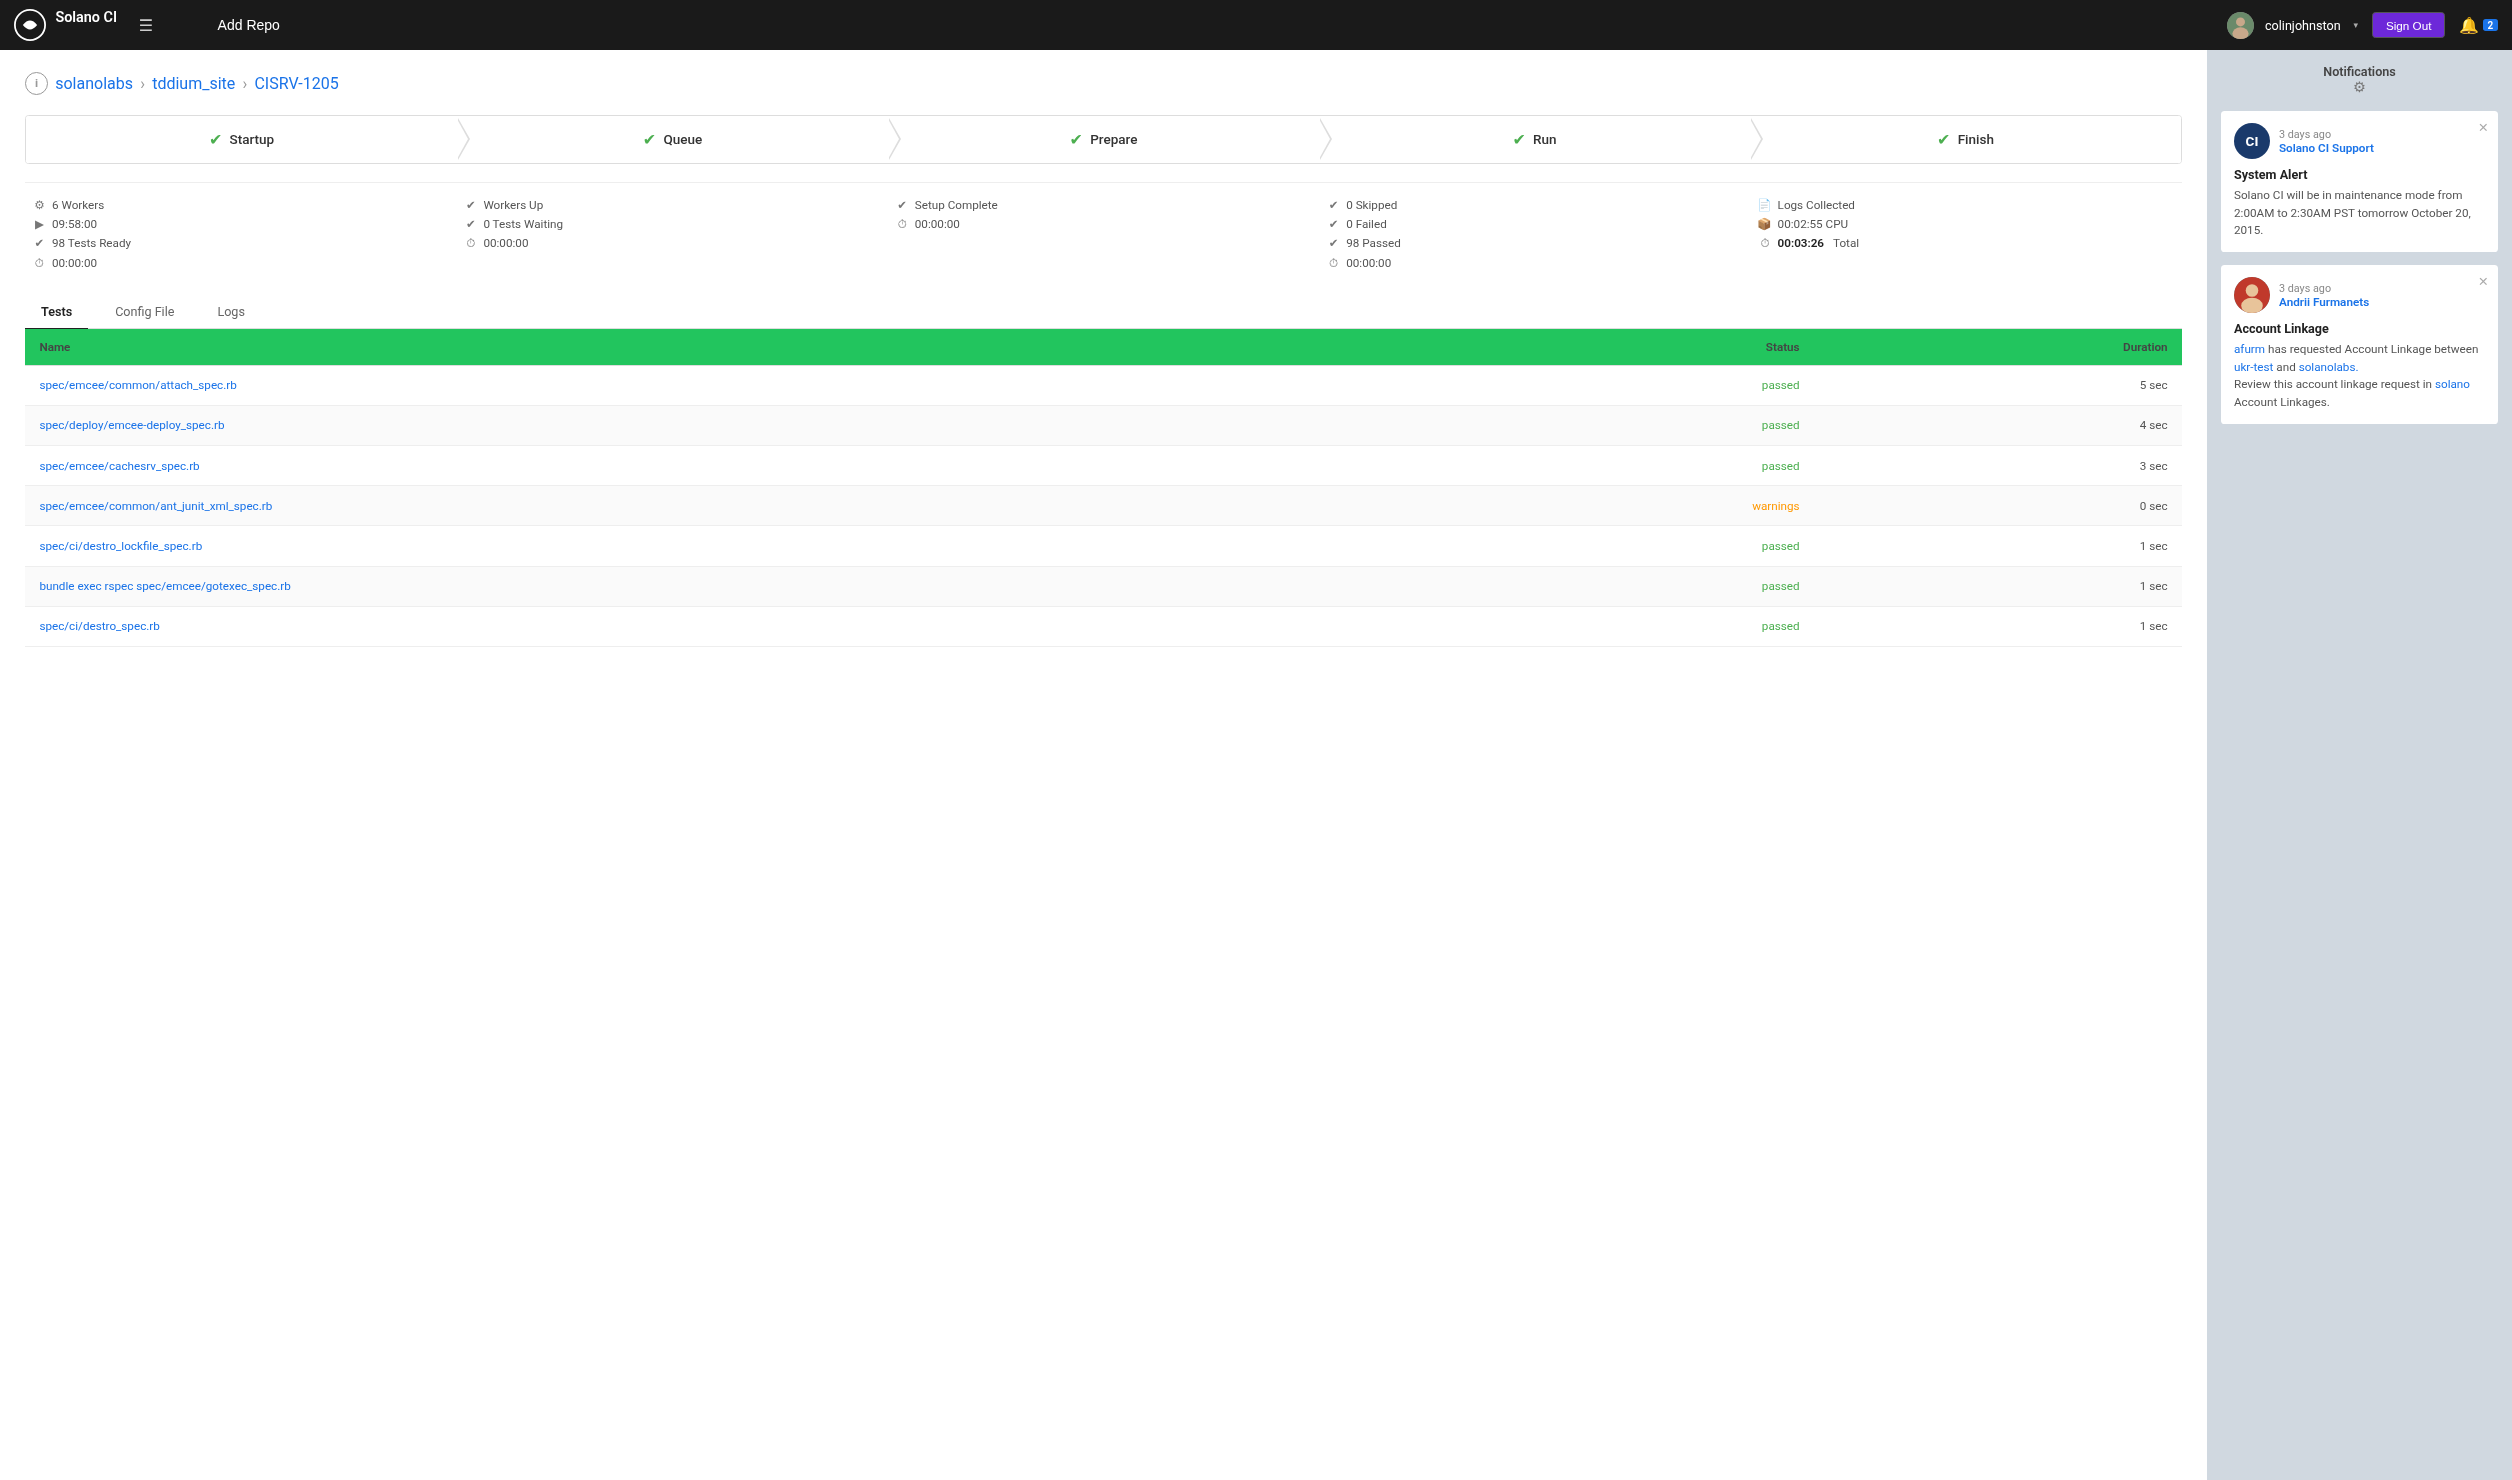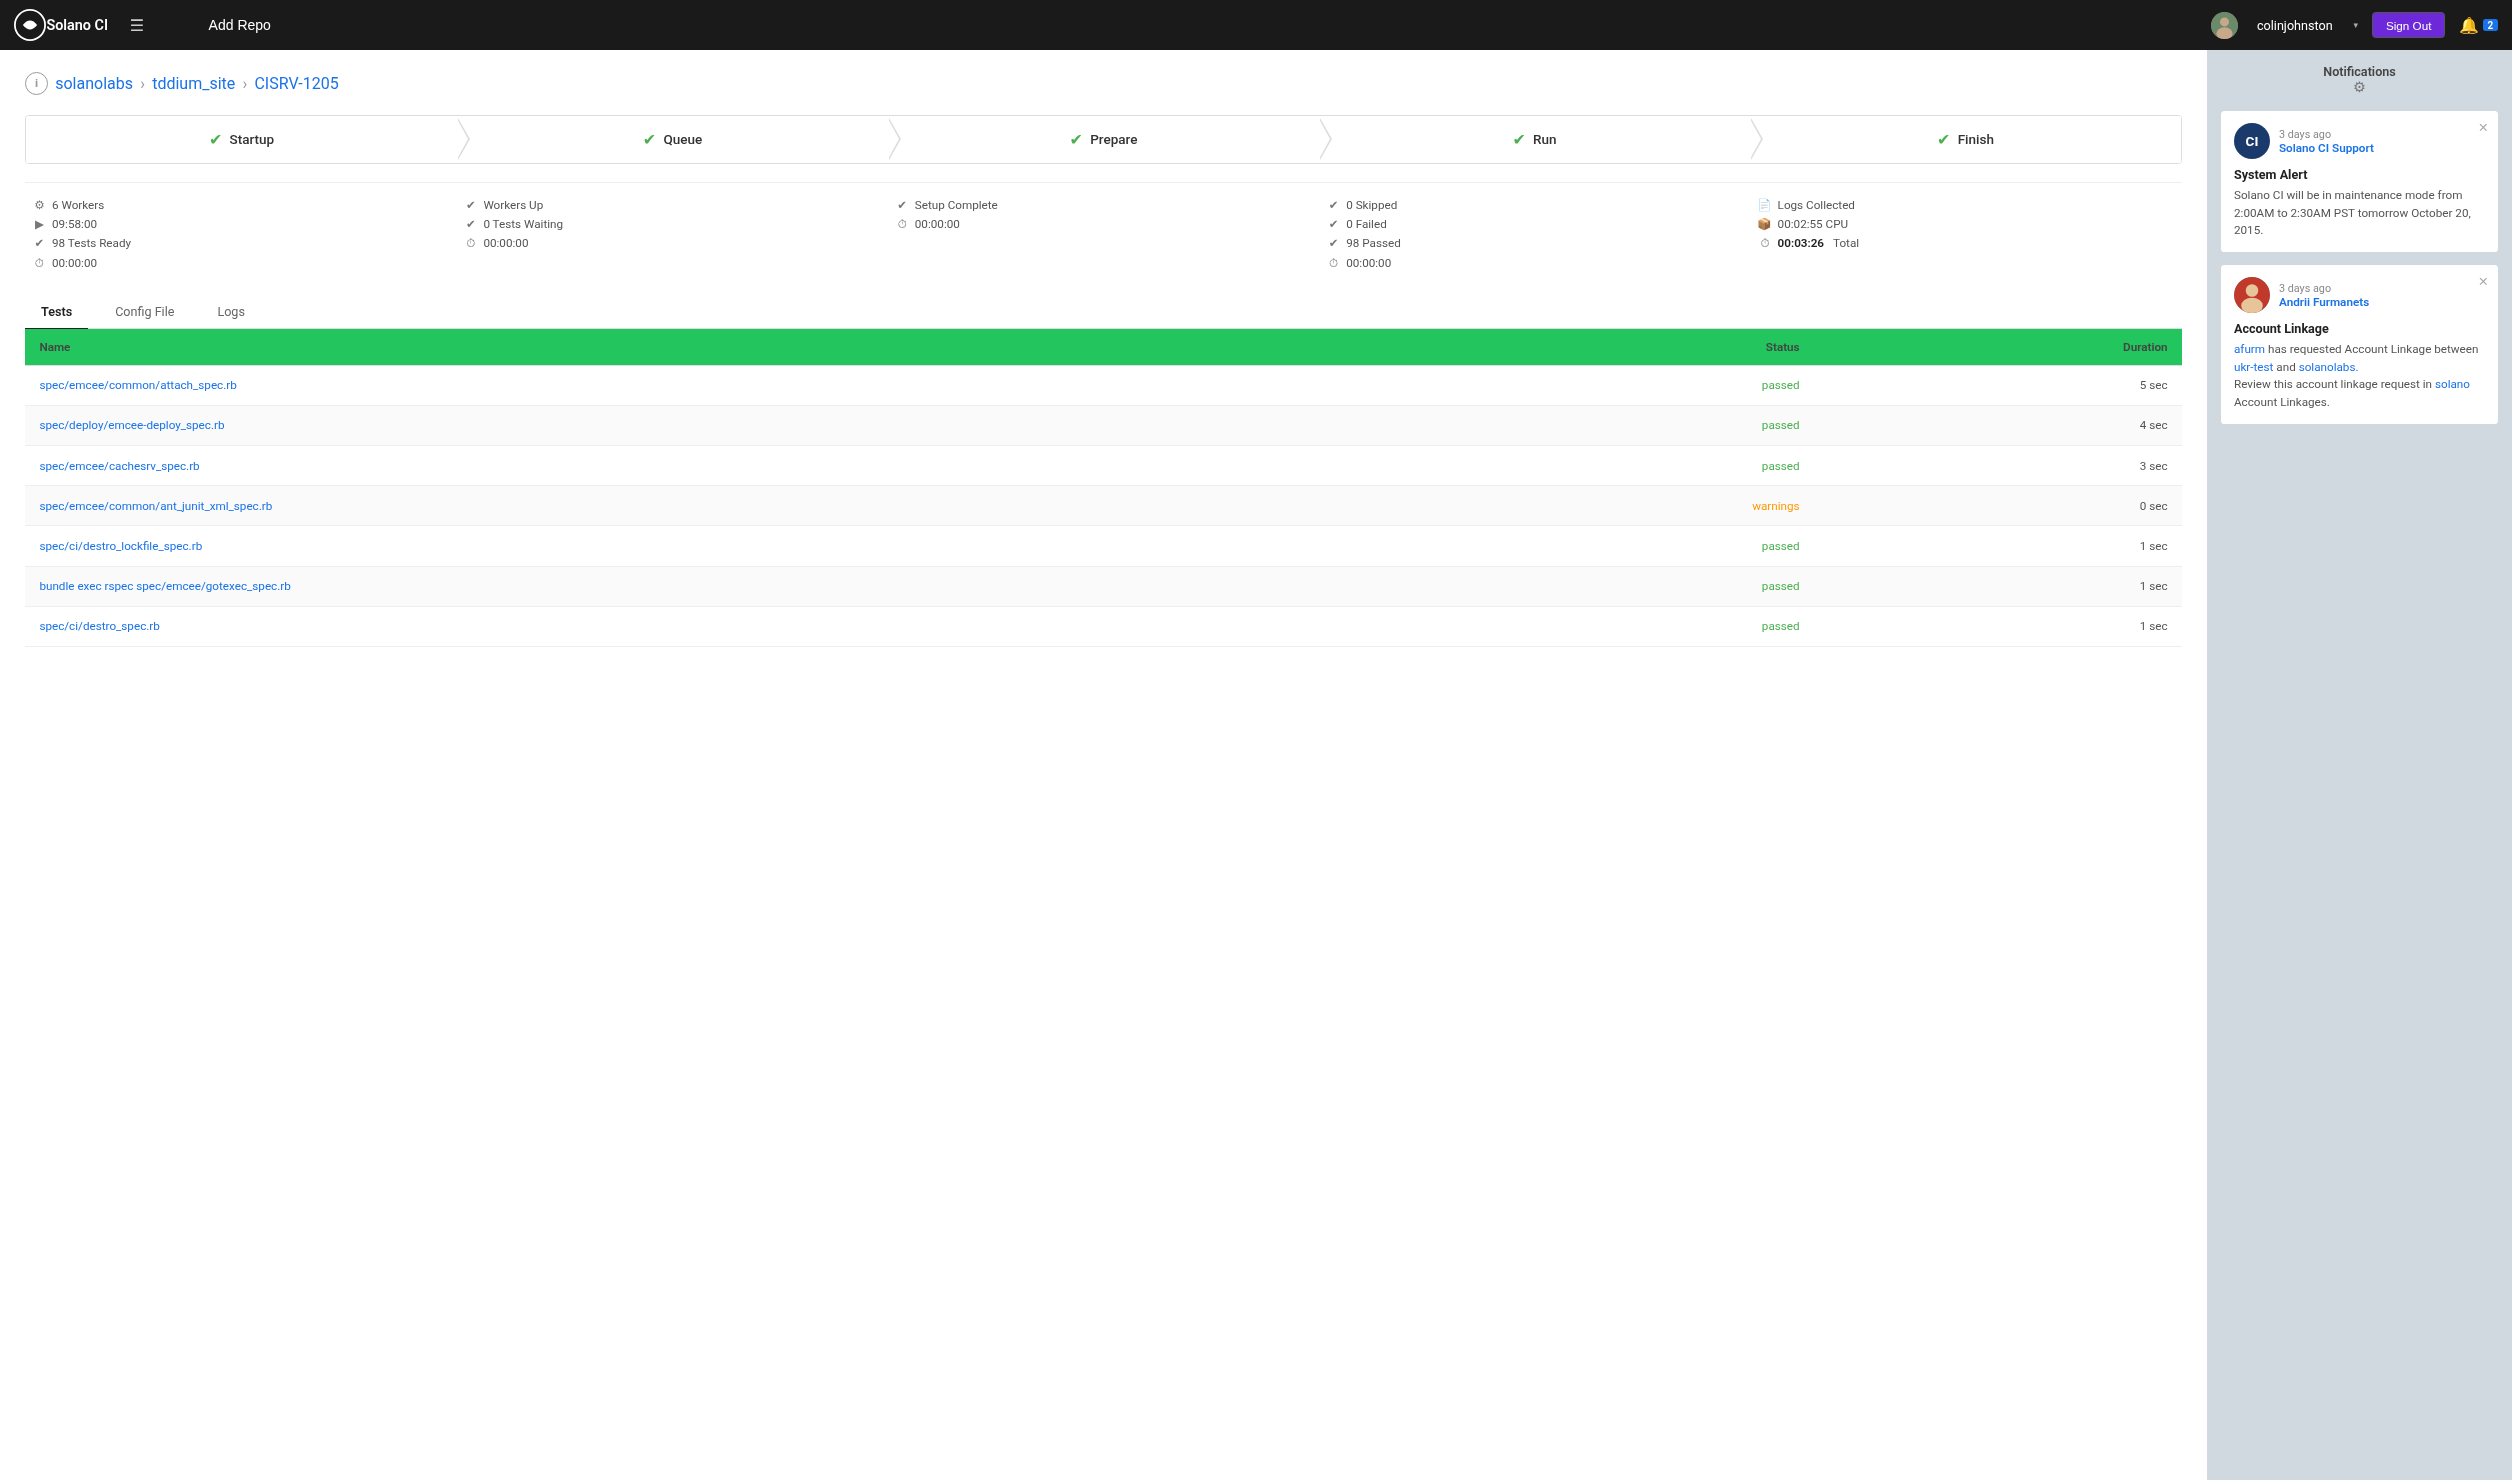--- a/index.html
+++ b/index.html
@@ -10,21 +10,21 @@
       background: #1a1a1a;
       height: 50px;
       display: flex;
       align-items: center;
       padding: 0 14.4px;
       gap: 14.4px;
       position: relative;
     }
     .logo-area {
       display: flex;
-      align-items: center;
+      gap: 9px;
     }
     .logo-icon {
       width: 32px;
       height: 32px;
     }
     .logo-text {
       color: #fff;
       font-size: 14.4px;
       font-weight: 600;
     }
@@ -42,21 +42,21 @@
       border: none;
       cursor: pointer;
       font-size: 14px;
       font-weight: 500;
       margin-left: 43px;
     }
     .nav-spacer { flex: 1; }
     .user-area {
       display: flex;
       align-items: center;
-      gap: 19px;
+      gap: 11px;
       color: #fff;
       cursor: pointer;
     }
     .user-avatar {
       width: 27px;
       height: 27px;
       border-radius: 50%;
       background: #888;
       overflow: hidden;
       display: flex;

